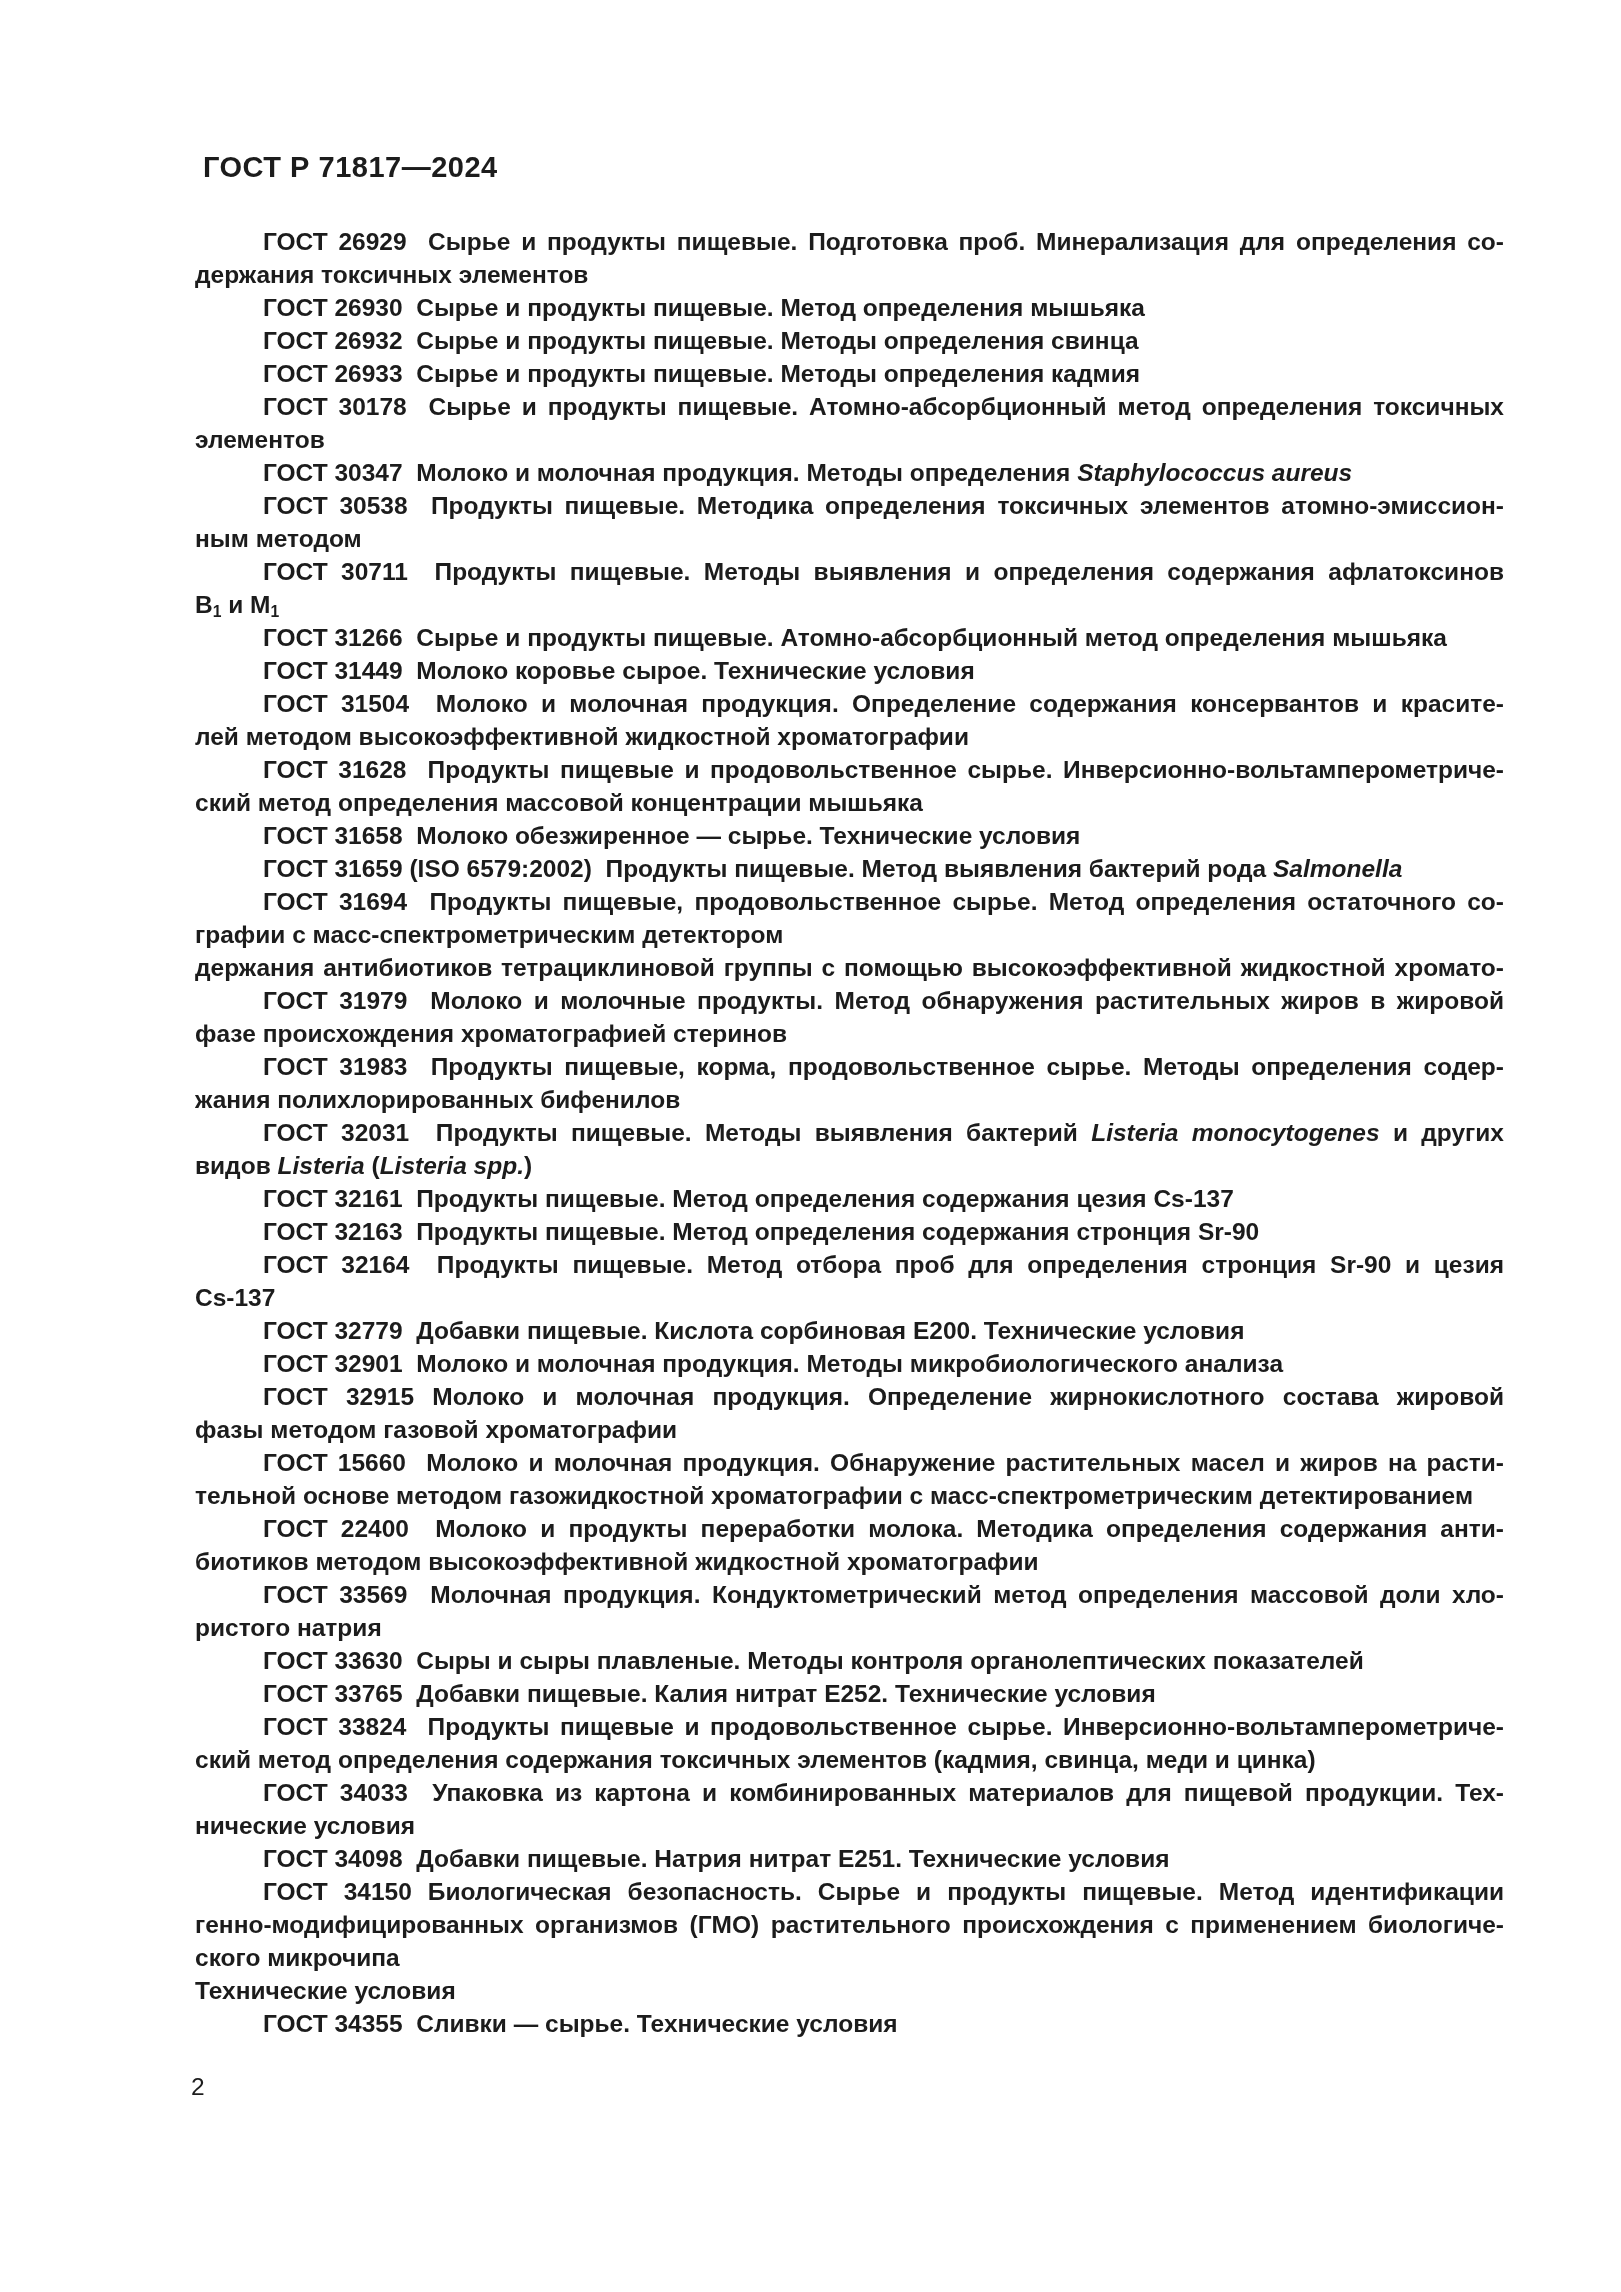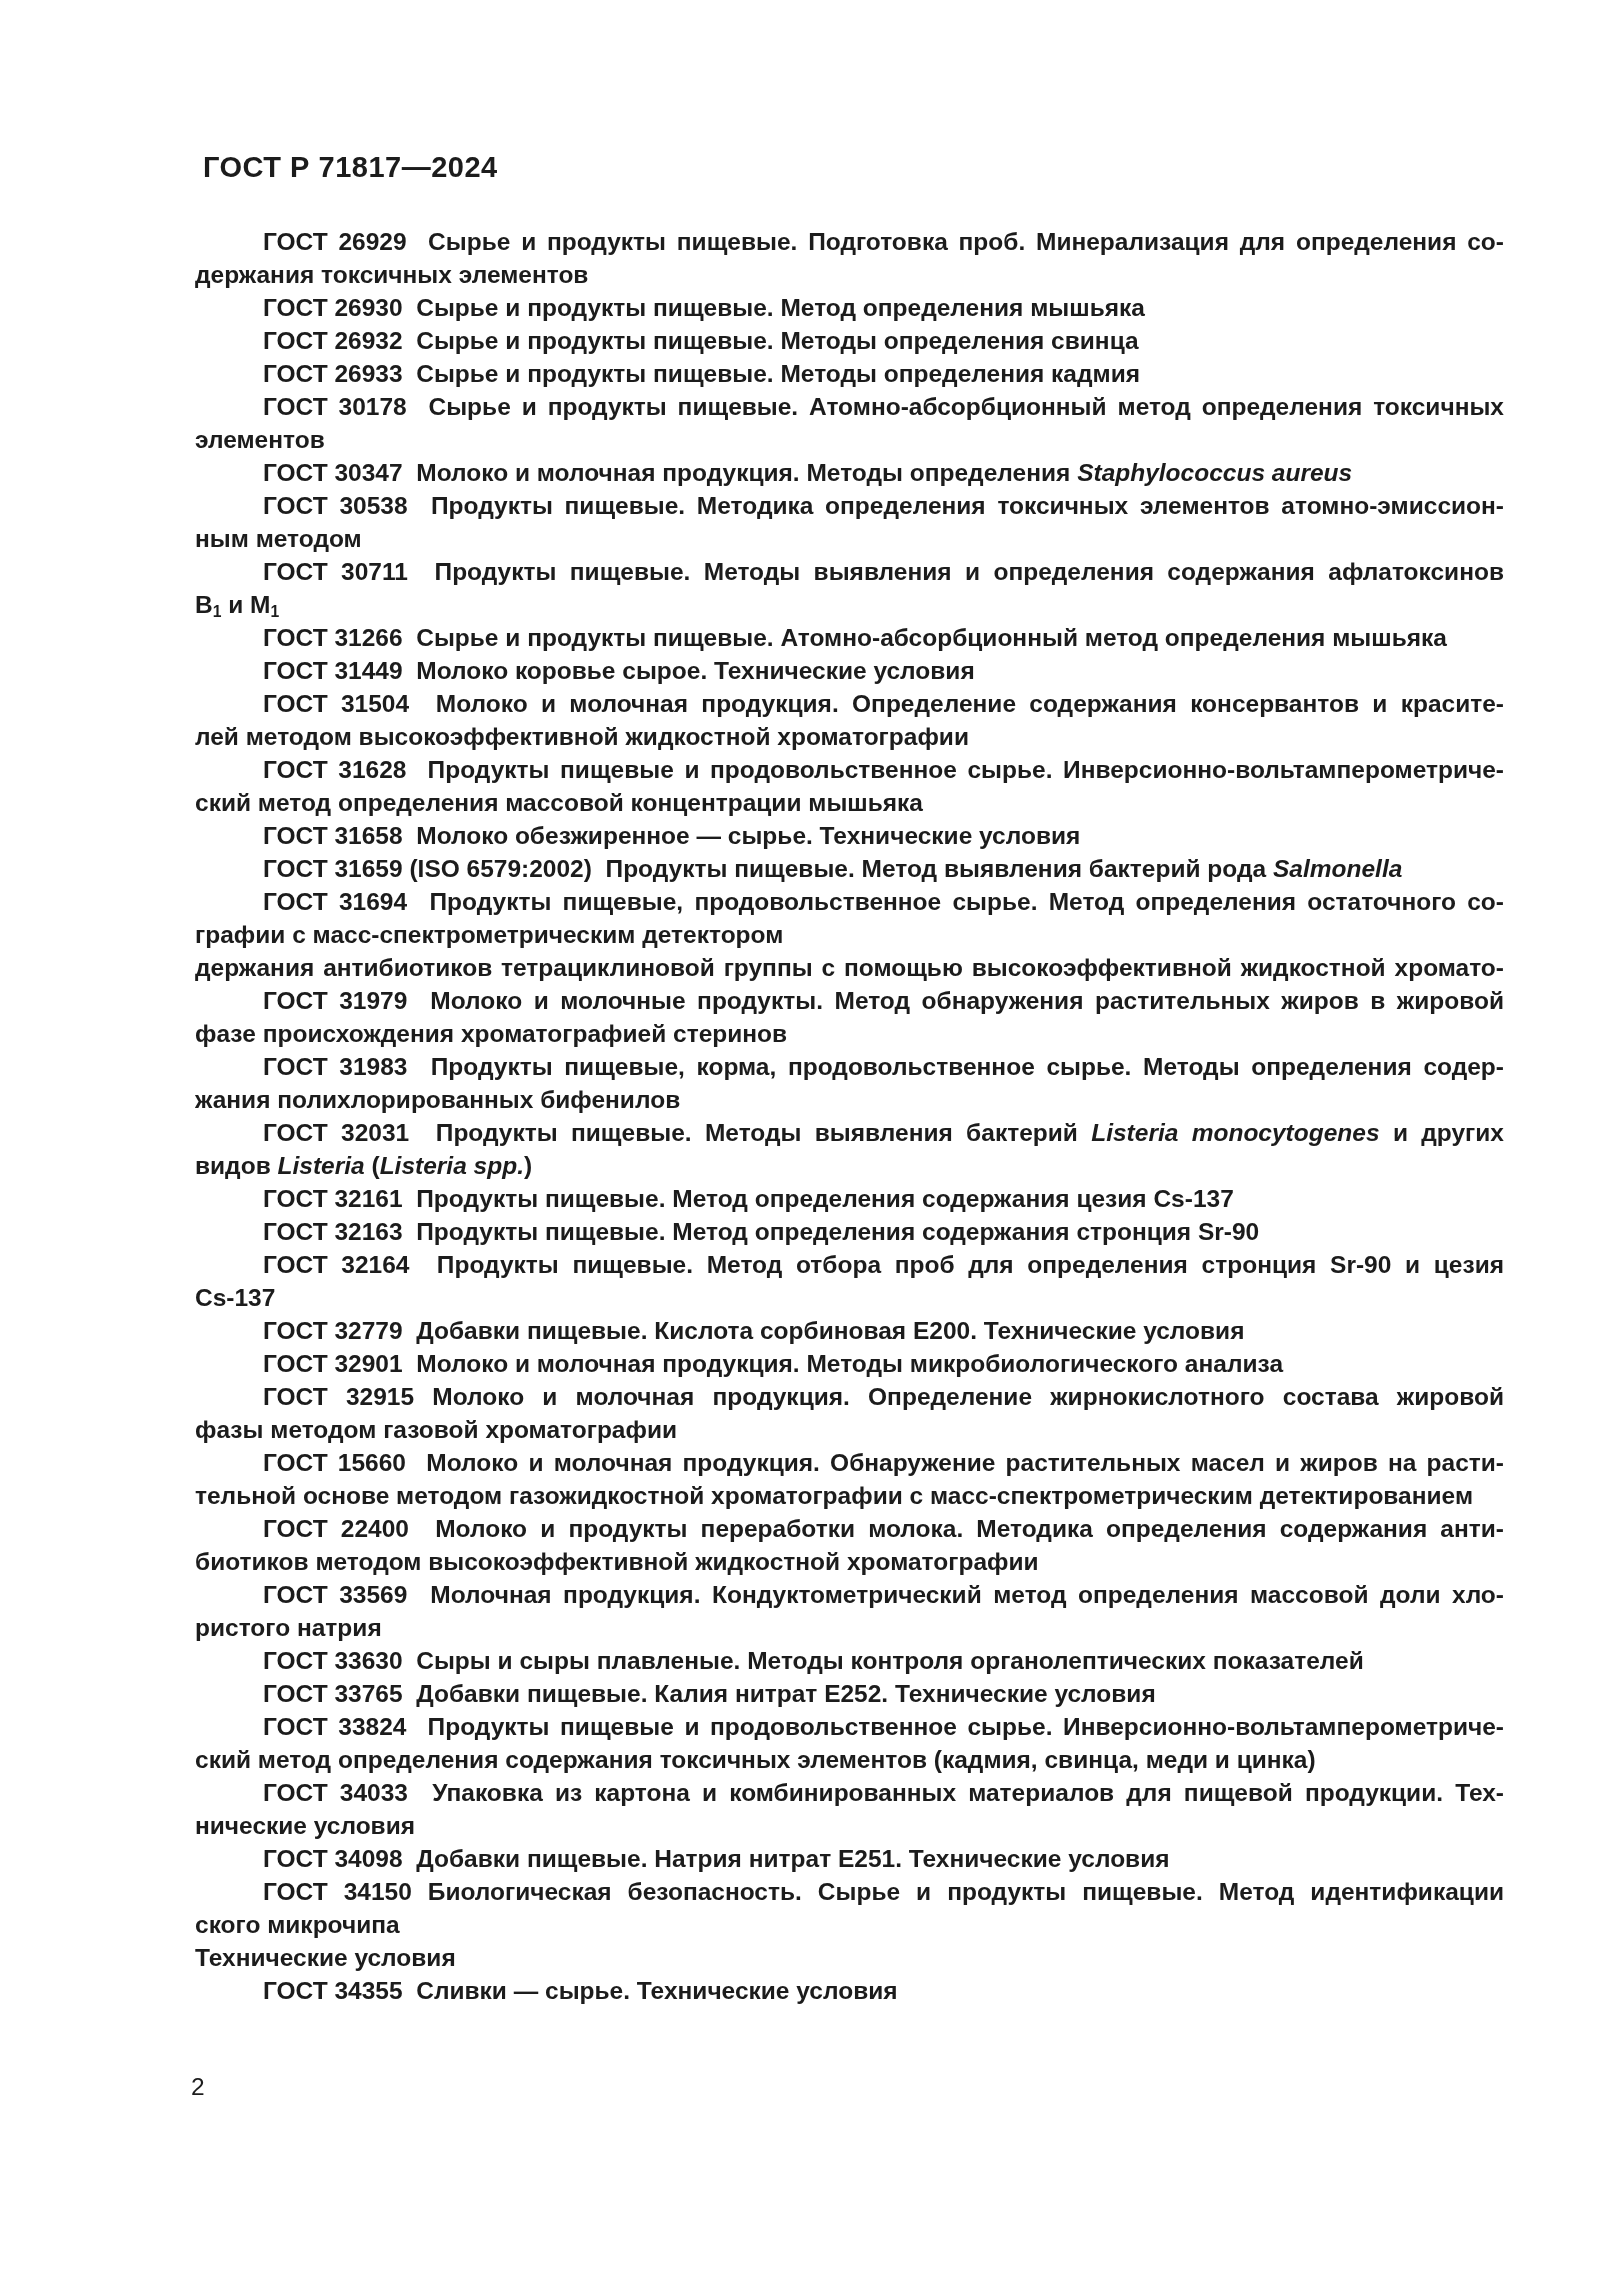--- a/index.html
+++ b/index.html
@@ -168,20 +168,21 @@
     </div>
     <div class="entry">
       <div class="line first"><span>ГОСТ 34033  Упаковка из картона и комбинированных материалов для пищевой продукции. Тех-</span></div>
       <div class="line last"><span>нические условия</span></div>
     </div>
     <div class="entry">
       <div class="line first last"><span>ГОСТ 34098  Добавки пищевые. Натрия нитрат Е251. Технические условия</span></div>
     </div>
     <div class="entry">
       <div class="line first"><span>ГОСТ 34150 Биологическая безопасность. Сырье и продукты пищевые. Метод идентификации</span></div>
+      <div class="line"><span>генно-модифицированных организмов (ГМО) растительного происхождения с применением биологиче-</span></div>
       <div class="line last"><span>ского микрочипа</span></div>
     </div>
     <div class="entry">
       <div class="line last"><span>Технические условия</span></div>
     </div>
     <div class="entry">
       <div class="line first last"><span>ГОСТ 34355  Сливки — сырье. Технические условия</span></div>
     </div>
   </div>
 

